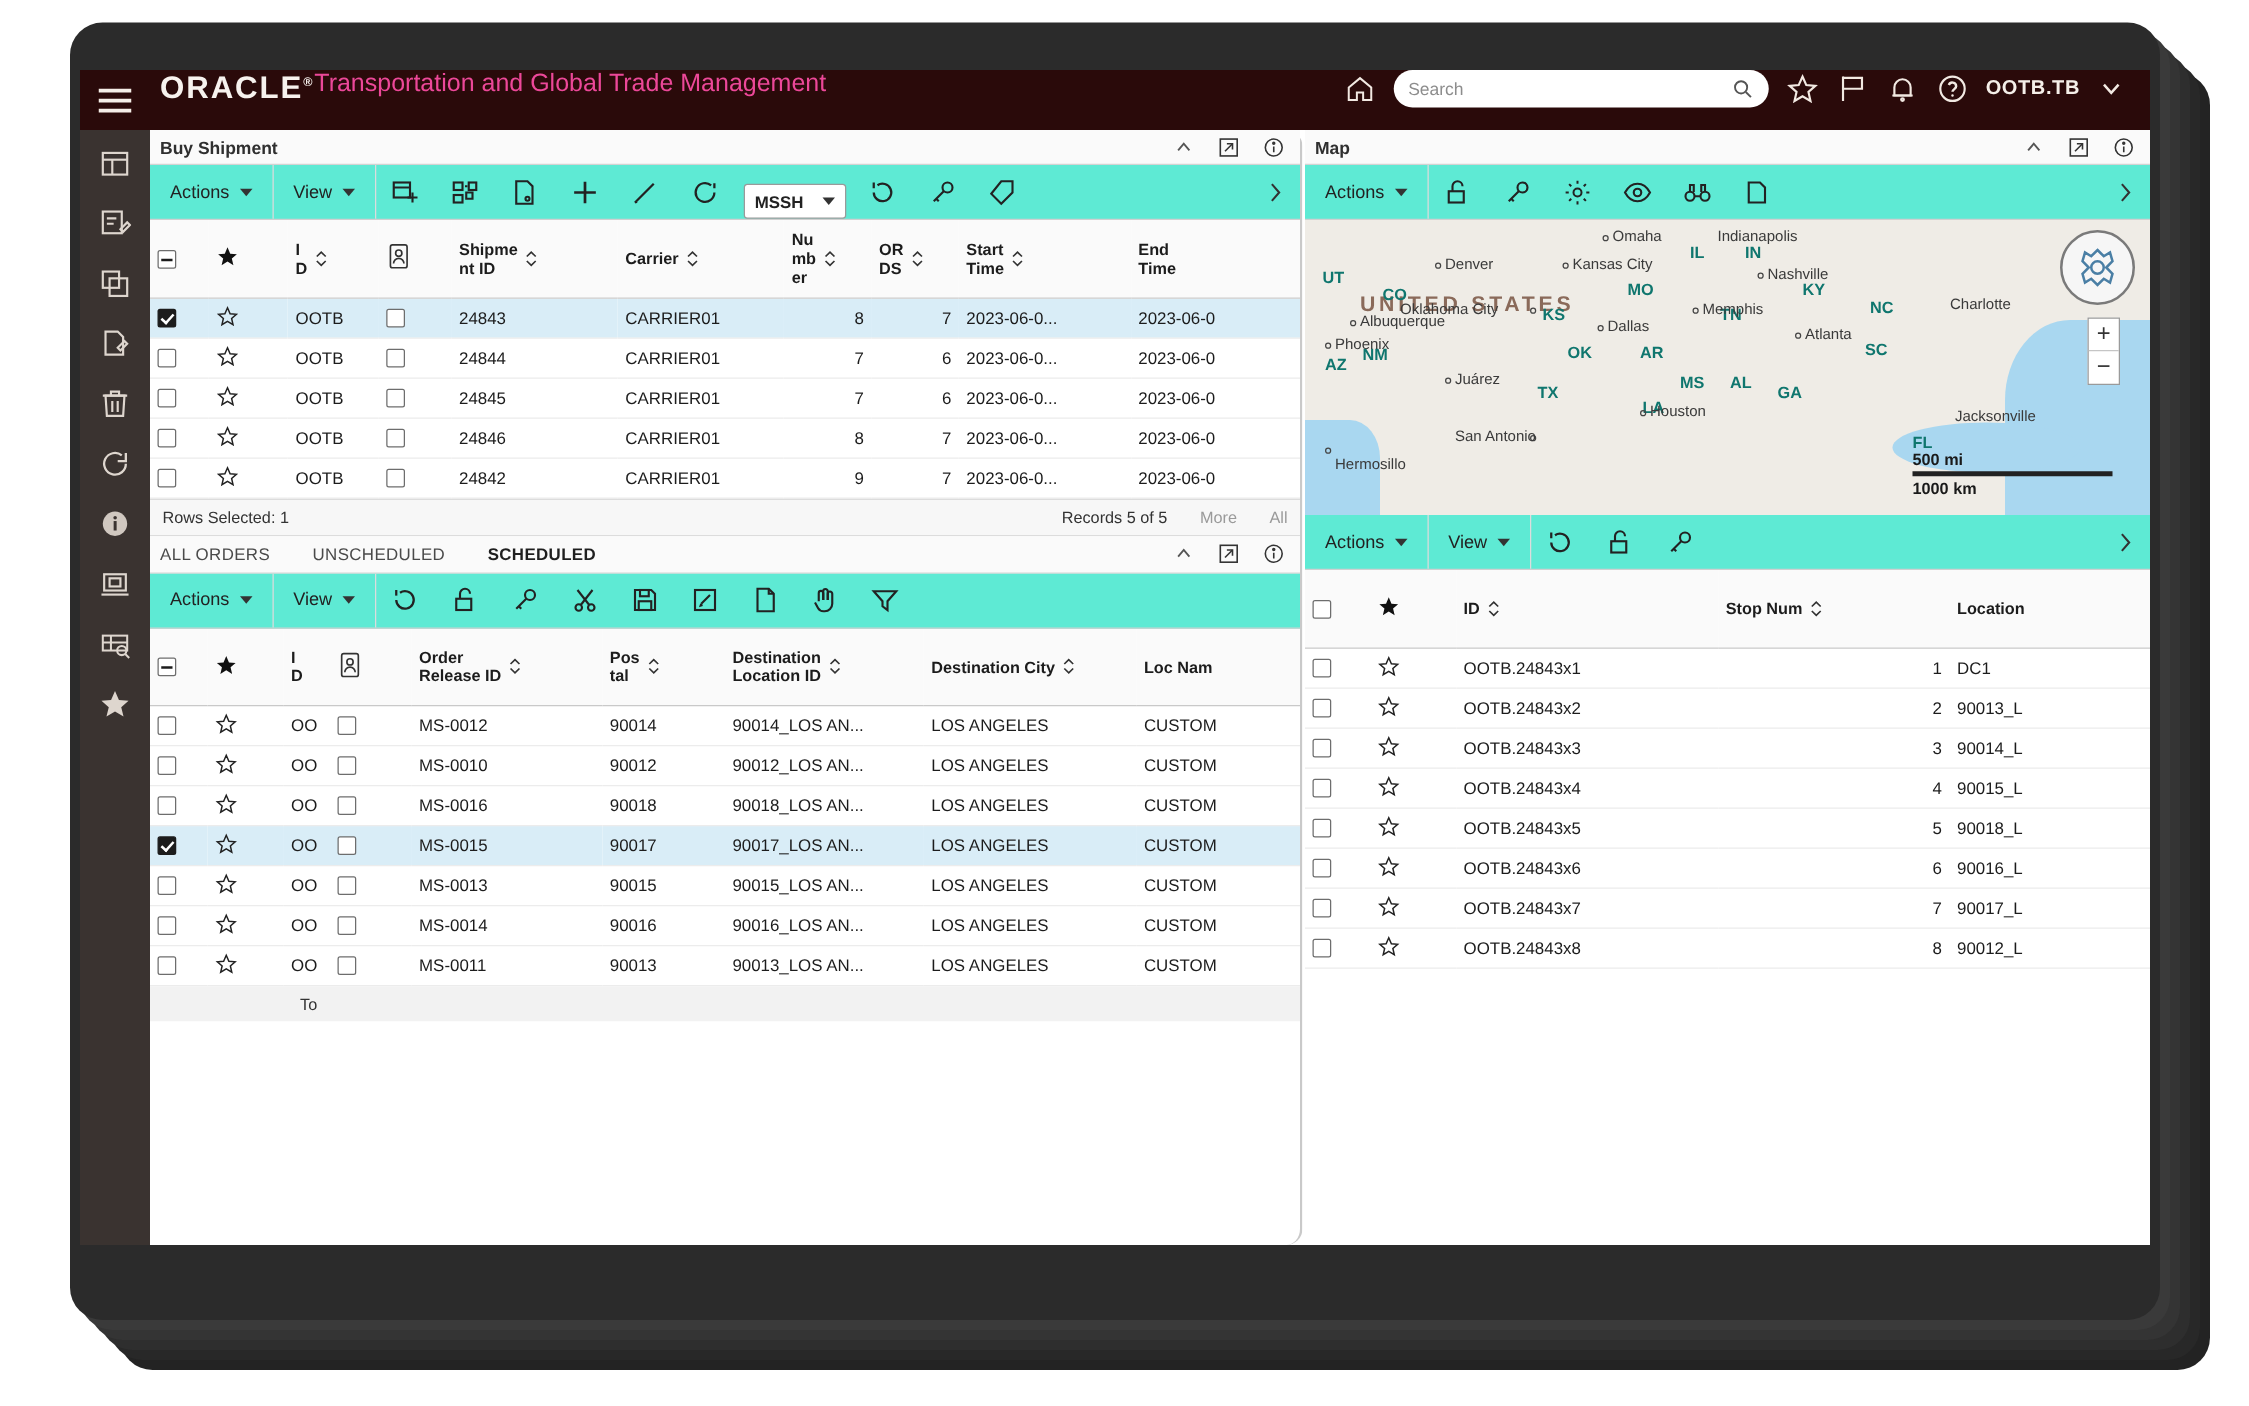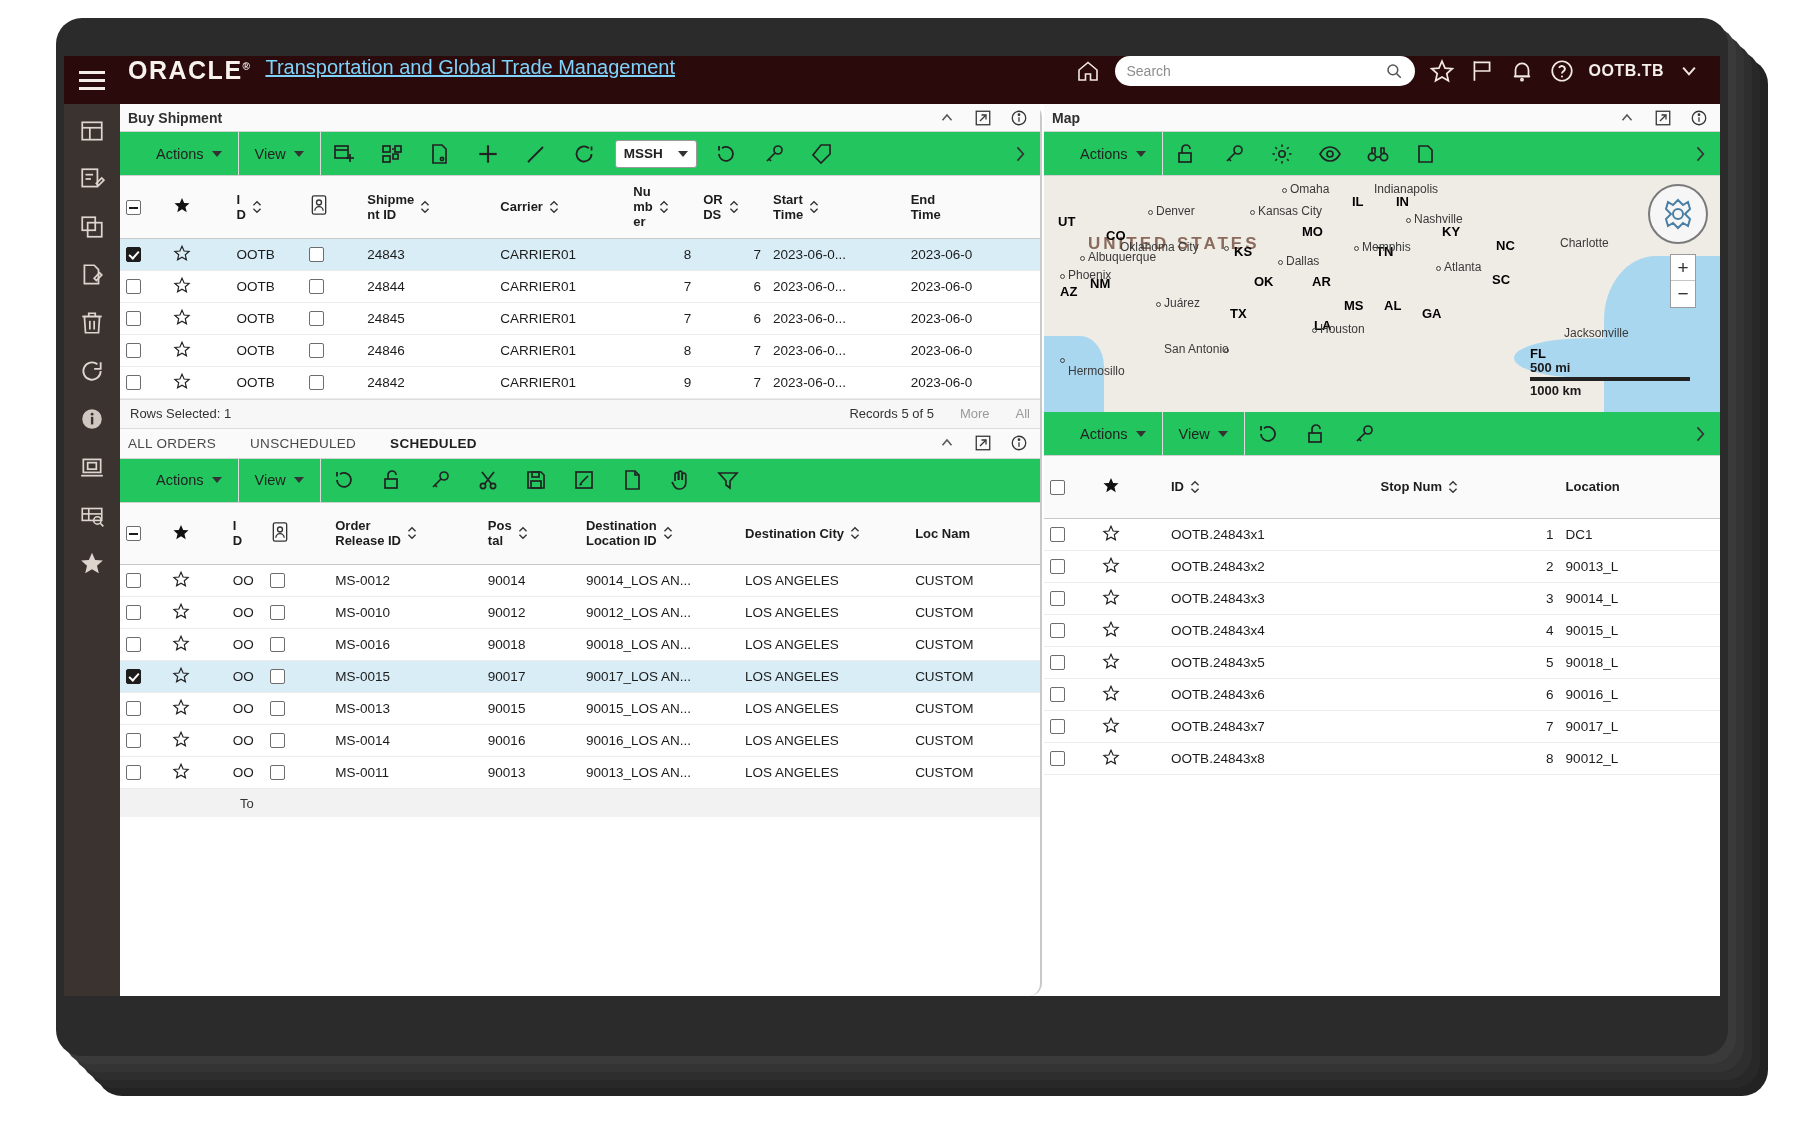--- a/index.html
+++ b/index.html
@@ -40,23 +40,22 @@
     align-items: center; justify-content: center; gap: 5px; cursor: pointer;
   }
   .hamburger i { display: block; width: 26px; height: 3px; background: #f5eee8; }
   .oracle-logo {
     color: #f7f2ee; font-size: 25px; font-weight: bold; letter-spacing: 1.5px;
     font-family: "Liberation Sans", sans-serif; margin-left: 8px;
     position: relative;
   }
   .oracle-logo sup { font-size: 10px; vertical-align: super; }
   .app-title {
-    color: #7dd3fc; font-size: 20px; margin-left: 14px; font-weight: 400;
+    color: #ec4899; font-size: 20px; font-weight: 400;
     white-space: nowrap;
-    text-decoration: underline;
   }
   .top-right { margin-left: auto; display: flex; align-items: center; gap: 14px; padding-right: 20px; }
   .home-ic { width: 26px; height: 24px; cursor: pointer; }
   .search-wrap {
     width: 300px; height: 30px; background: #fff; border-radius: 15px;
     display: flex; align-items: center; padding: 0 12px;
   }
   .search-wrap input {
     border: 0; outline: 0; flex: 1; font-size: 14px; color: #333;
     font-family: "Liberation Sans", sans-serif; background: transparent;
@@ -86,22 +85,22 @@
   .ti { width: 18px; height: 18px; cursor: pointer; }
 
   .tabs-bar {
     height: 30px; background: #fafafa; border-bottom: 1px solid #d3d3d3;
     display: flex; align-items: center; padding: 0 8px; position: relative;
   }
   .tab { font-size: 13.5px; color: #4a4a4a; margin-right: 34px; cursor: pointer; letter-spacing: .3px; }
   .tab.active { font-weight: bold; color: #1f1f1f; }
 
   .toolbar {
-    height: 44px; background: #22c55e; border-bottom: 1px solid #d0d0d0;
-    display: flex; align-items: center; position: relative; padding-left: 20px;
+    height: 44px; background: #5eead4; border-bottom: 1px solid #d0d0d0;
+    display: flex; align-items: flex-end; position: relative;
   }
   .tb-menu {
     display: flex; align-items: center; gap: 8px; padding: 0 16px; height: 100%;
     border-right: 1px solid #dcdcdc; cursor: pointer; font-size: 14.5px; color: #222;
   }
   .caret { width: 0; height: 0; border-left: 5px solid transparent; border-right: 5px solid transparent; border-top: 6px solid #333; }
   .tb-ic {
     width: 48px; height: 100%; display: flex; align-items: center; justify-content: center;
     cursor: pointer; border-right: 1px solid transparent;
   }
@@ -151,21 +150,21 @@
     height: 30px; padding: 0 10px; font-size: 13px; color: #333;
   }
   .footer-right { margin-left: auto; display: flex; align-items: center; gap: 26px; text-align: right; }
   .footer-link { color: #9a9a9a; cursor: pointer; }
   .totals-row { background: #f2f2f2; height: 28px; display: flex; align-items: center; padding-left: 120px; font-size: 13px; color: #333; }
 
   
   #map-body { position: relative; width: 676px; height: 236px; overflow: hidden; background: #efece6; }
   .map-label { position: absolute; font-size: 12px; color: #3a3a3a; white-space: nowrap; }
   .map-label.big { font-size: 17px; font-weight: bold; letter-spacing: 3px; color: #8a6a5a; }
-  .map-label.st { font-size: 13px; font-weight: bold; color: #000000; }
+  .map-label.st { font-size: 13px; font-weight: bold; color: #0f766e; }
   .map-dot { position: absolute; width: 5px; height: 5px; border: 1px solid #444; border-radius: 50%; background: transparent; }
   .water { position: absolute; background: #a9d7f0; }
   .mapctl {
     position: absolute; right: 12px; top: 8px; width: 60px; height: 60px;
     border: 2px solid #7a7a7a; border-radius: 50%; background: #f6f6f6;
     display: flex; align-items: center; justify-content: center;
   }
   .zoomctl {
     position: absolute; right: 24px; top: 78px; width: 26px;
     background: #fff; border: 1px solid #9a9a9a;

